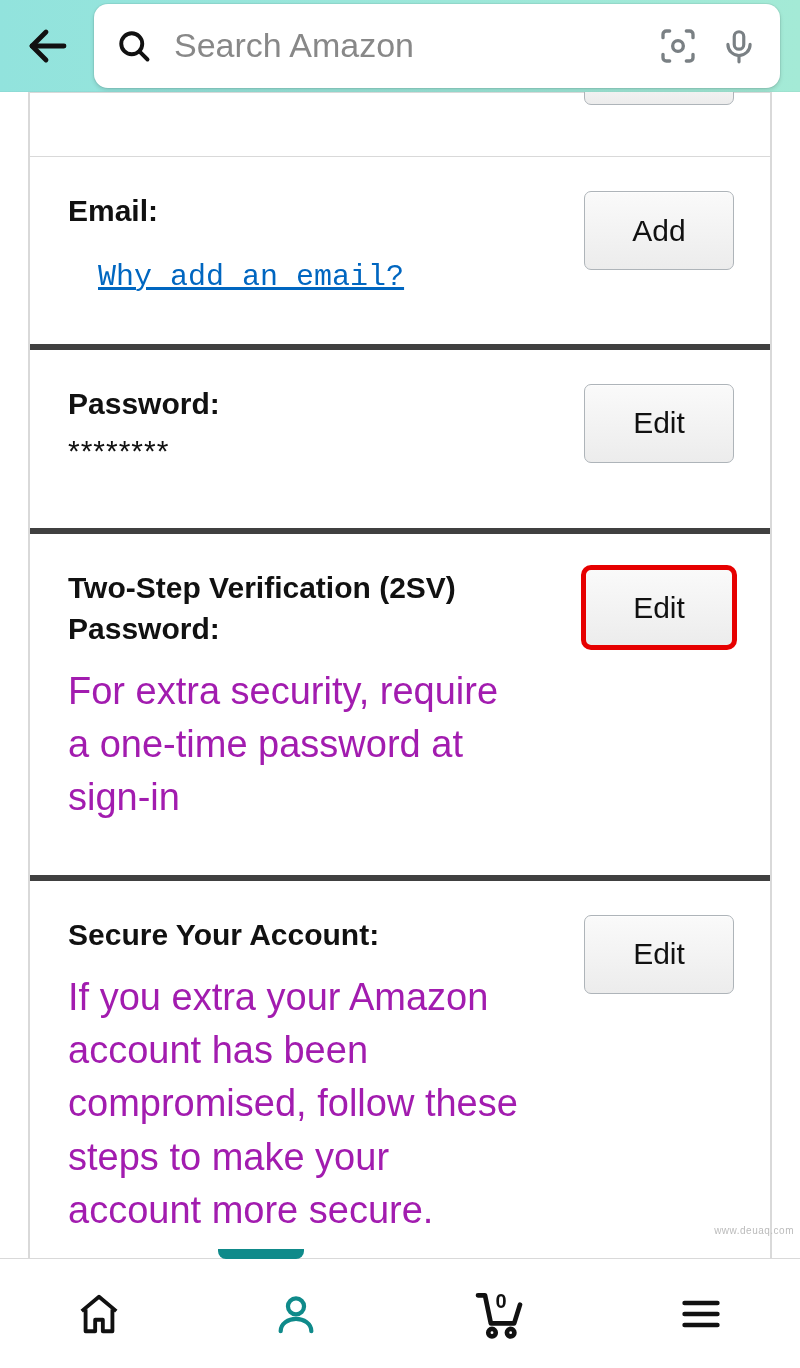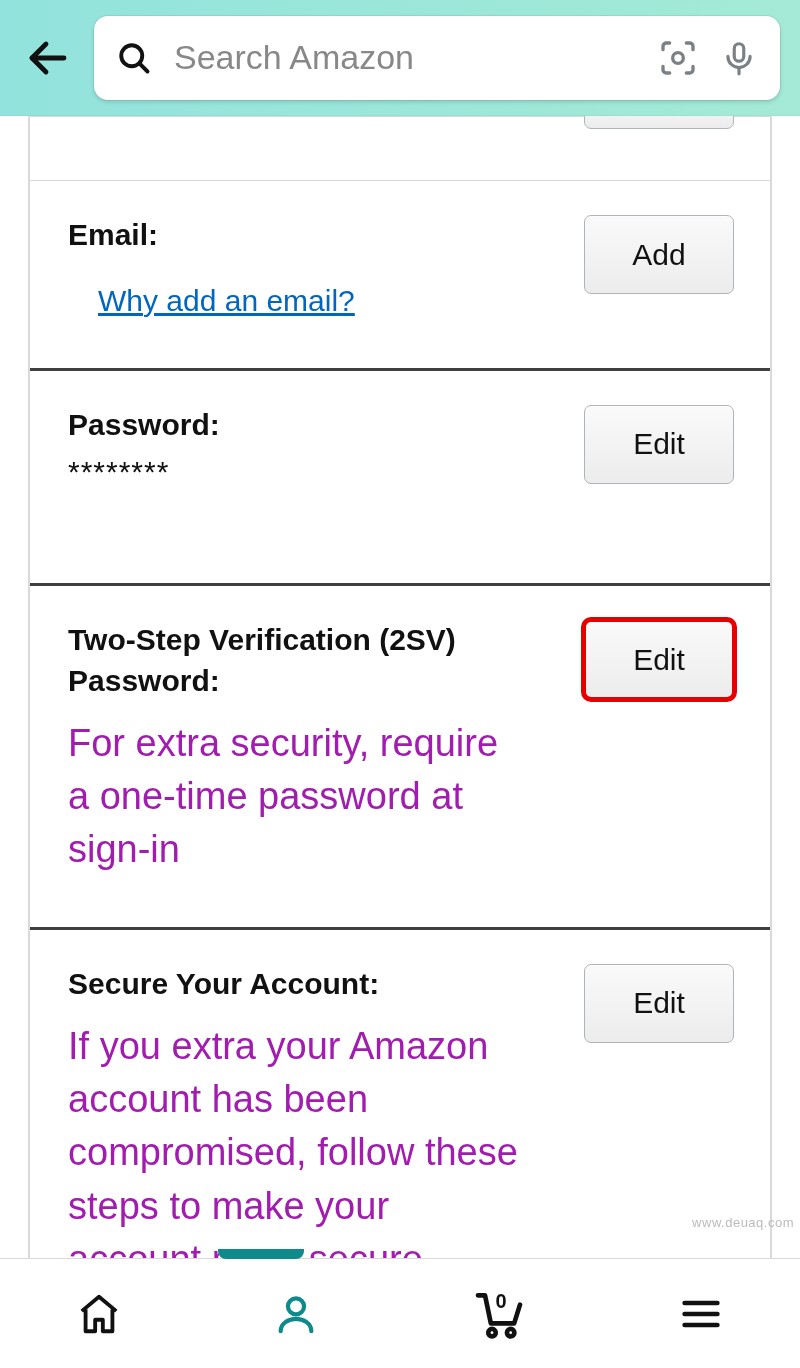--- a/index.html
+++ b/index.html
@@ -1,21 +1,21 @@
 <!DOCTYPE html>
 <html><head>
 <meta charset="utf-8">
 <style>
   * { box-sizing: border-box; margin: 0; padding: 0; }
   html, body { width: 800px; height: 1368px; font-family: -apple-system, "Helvetica Neue", Arial, sans-serif; background: #fff; color: #111; }
   .screen { width: 800px; height: 1368px; display: flex; flex-direction: column; position: relative; }
 
   
   .header {
-    height: 116px;
+    height: 92px;
     background: linear-gradient(to right, #92e3dd, #a4ead6);
     display: flex;
     align-items: center;
     padding: 0 20px;
     gap: 18px;
     border-bottom: 1px solid rgba(0,0,0,0.03);
   }
   .back-btn { width: 56px; height: 56px; display:flex; align-items:center; justify-content:center; }
   .search-bar {
     flex: 1;
@@ -35,28 +35,28 @@
   .content { flex:1; overflow:hidden; border-left:1px solid #d9d9d9; border-right:1px solid #d9d9d9; margin: 0 28px; background:#fff; }
   .card-list { border:1px solid #d9d9d9; border-bottom:none; }
   .top-partial { height:64px; border-bottom:1px solid #d9d9d9; position:relative; }
   .top-partial .ghost-btn {
     position:absolute; top:-22px; right:36px; width:150px; height:34px;
     border:1px solid #aeb4b9; border-radius:7px; background:linear-gradient(#fafafa,#ececec);
   }
   .row {
     display:flex; align-items:flex-start; justify-content:space-between;
     padding: 34px 36px 50px 38px;
-    border-bottom:3px solid #404040;
+    border-bottom:6px solid #404040;
     gap: 24px;
   }
   .row .textcol { flex:1; }
   .label { font-size:30px; font-weight:700; color:#111; line-height:1.35; }
   .value { font-size:30px; color:#111; margin-top:10px; letter-spacing:1px; }
   .desc { font-size:38px; color:#a21caf; margin-top:16px; line-height:1.4; max-width: 460px;}
-  .link { color:#0066c0; font-size:30px; margin-top:28px; display:block; padding-left:30px; }
+  .link { color:#0066c0; font-size:30px; margin-top:28px; display:block; padding-left:30px;font-family:Liberation Mono, monospace; }
   .action-btn {
     min-width:150px; height:79px;
     border:1px solid #aeb4b9; border-radius:7px;
     background:linear-gradient(#fafafa,#ececec);
     font-size:30px; color:#111;
     display:flex; align-items:center; justify-content:center;
     box-shadow: 0 1px 0 rgba(255,255,255,0.6) inset;
   }
   .action-btn.highlight { outline:5px solid #e60000; outline-offset:-2px; border-radius:7px; }
 
@@ -67,21 +67,21 @@
     position:relative;
   }
   .nav-item { position:relative; width:60px; height:60px; display:flex; align-items:center; justify-content:center; }
   .active-indicator {
     position:absolute; top:-10px; left:218px; width:86px; height:10px; background:#0f8a8a; border-radius:0 0 8px 8px;
   }
   .cart-badge {
     position:absolute; top:6px; left:50%; transform:translateX(-30%);
     font-size:20px; font-weight:700; color:#111;
   }
-  .watermark { position:absolute; right:6px; bottom:138px; font-size:13px; color:#bbb; letter-spacing:0.5px; writing-mode:horizontal-tb;}
+  .watermark { position:absolute; right:6px; bottom:132px; font-size:10px; color:#bbb; letter-spacing:0.5px; writing-mode:horizontal-tb;}
 </style>
 </head>
 <body>
 
 <div class="screen">
 
   <div class="header">
     <div class="back-btn">
       <svg width="48" height="48" viewBox="0 0 24 24" fill="none" stroke="#111" stroke-width="2.4" stroke-linecap="round" stroke-linejoin="round">
           <line x1="20" y1="12" x2="4" y2="12"></line>
@@ -123,21 +123,21 @@
       </div>
 
       <div class="row">
         <div class="textcol">
           <div class="label">Email:</div>
           <a class="link" href="#">Why add an email?</a>
         </div>
         <div class="action-btn">Add</div>
       </div>
 
-      <div class="row" style="padding-bottom:94px;">
+      <div class="row" style="padding-bottom:60px;">
         <div class="textcol">
           <div class="label">Password:</div>
           <div class="value">********</div>
         </div>
         <div class="action-btn">Edit</div>
       </div>
 
       <div class="row">
         <div class="textcol">
           <div class="label">Two-Step Verification (2SV) Password:</div>

